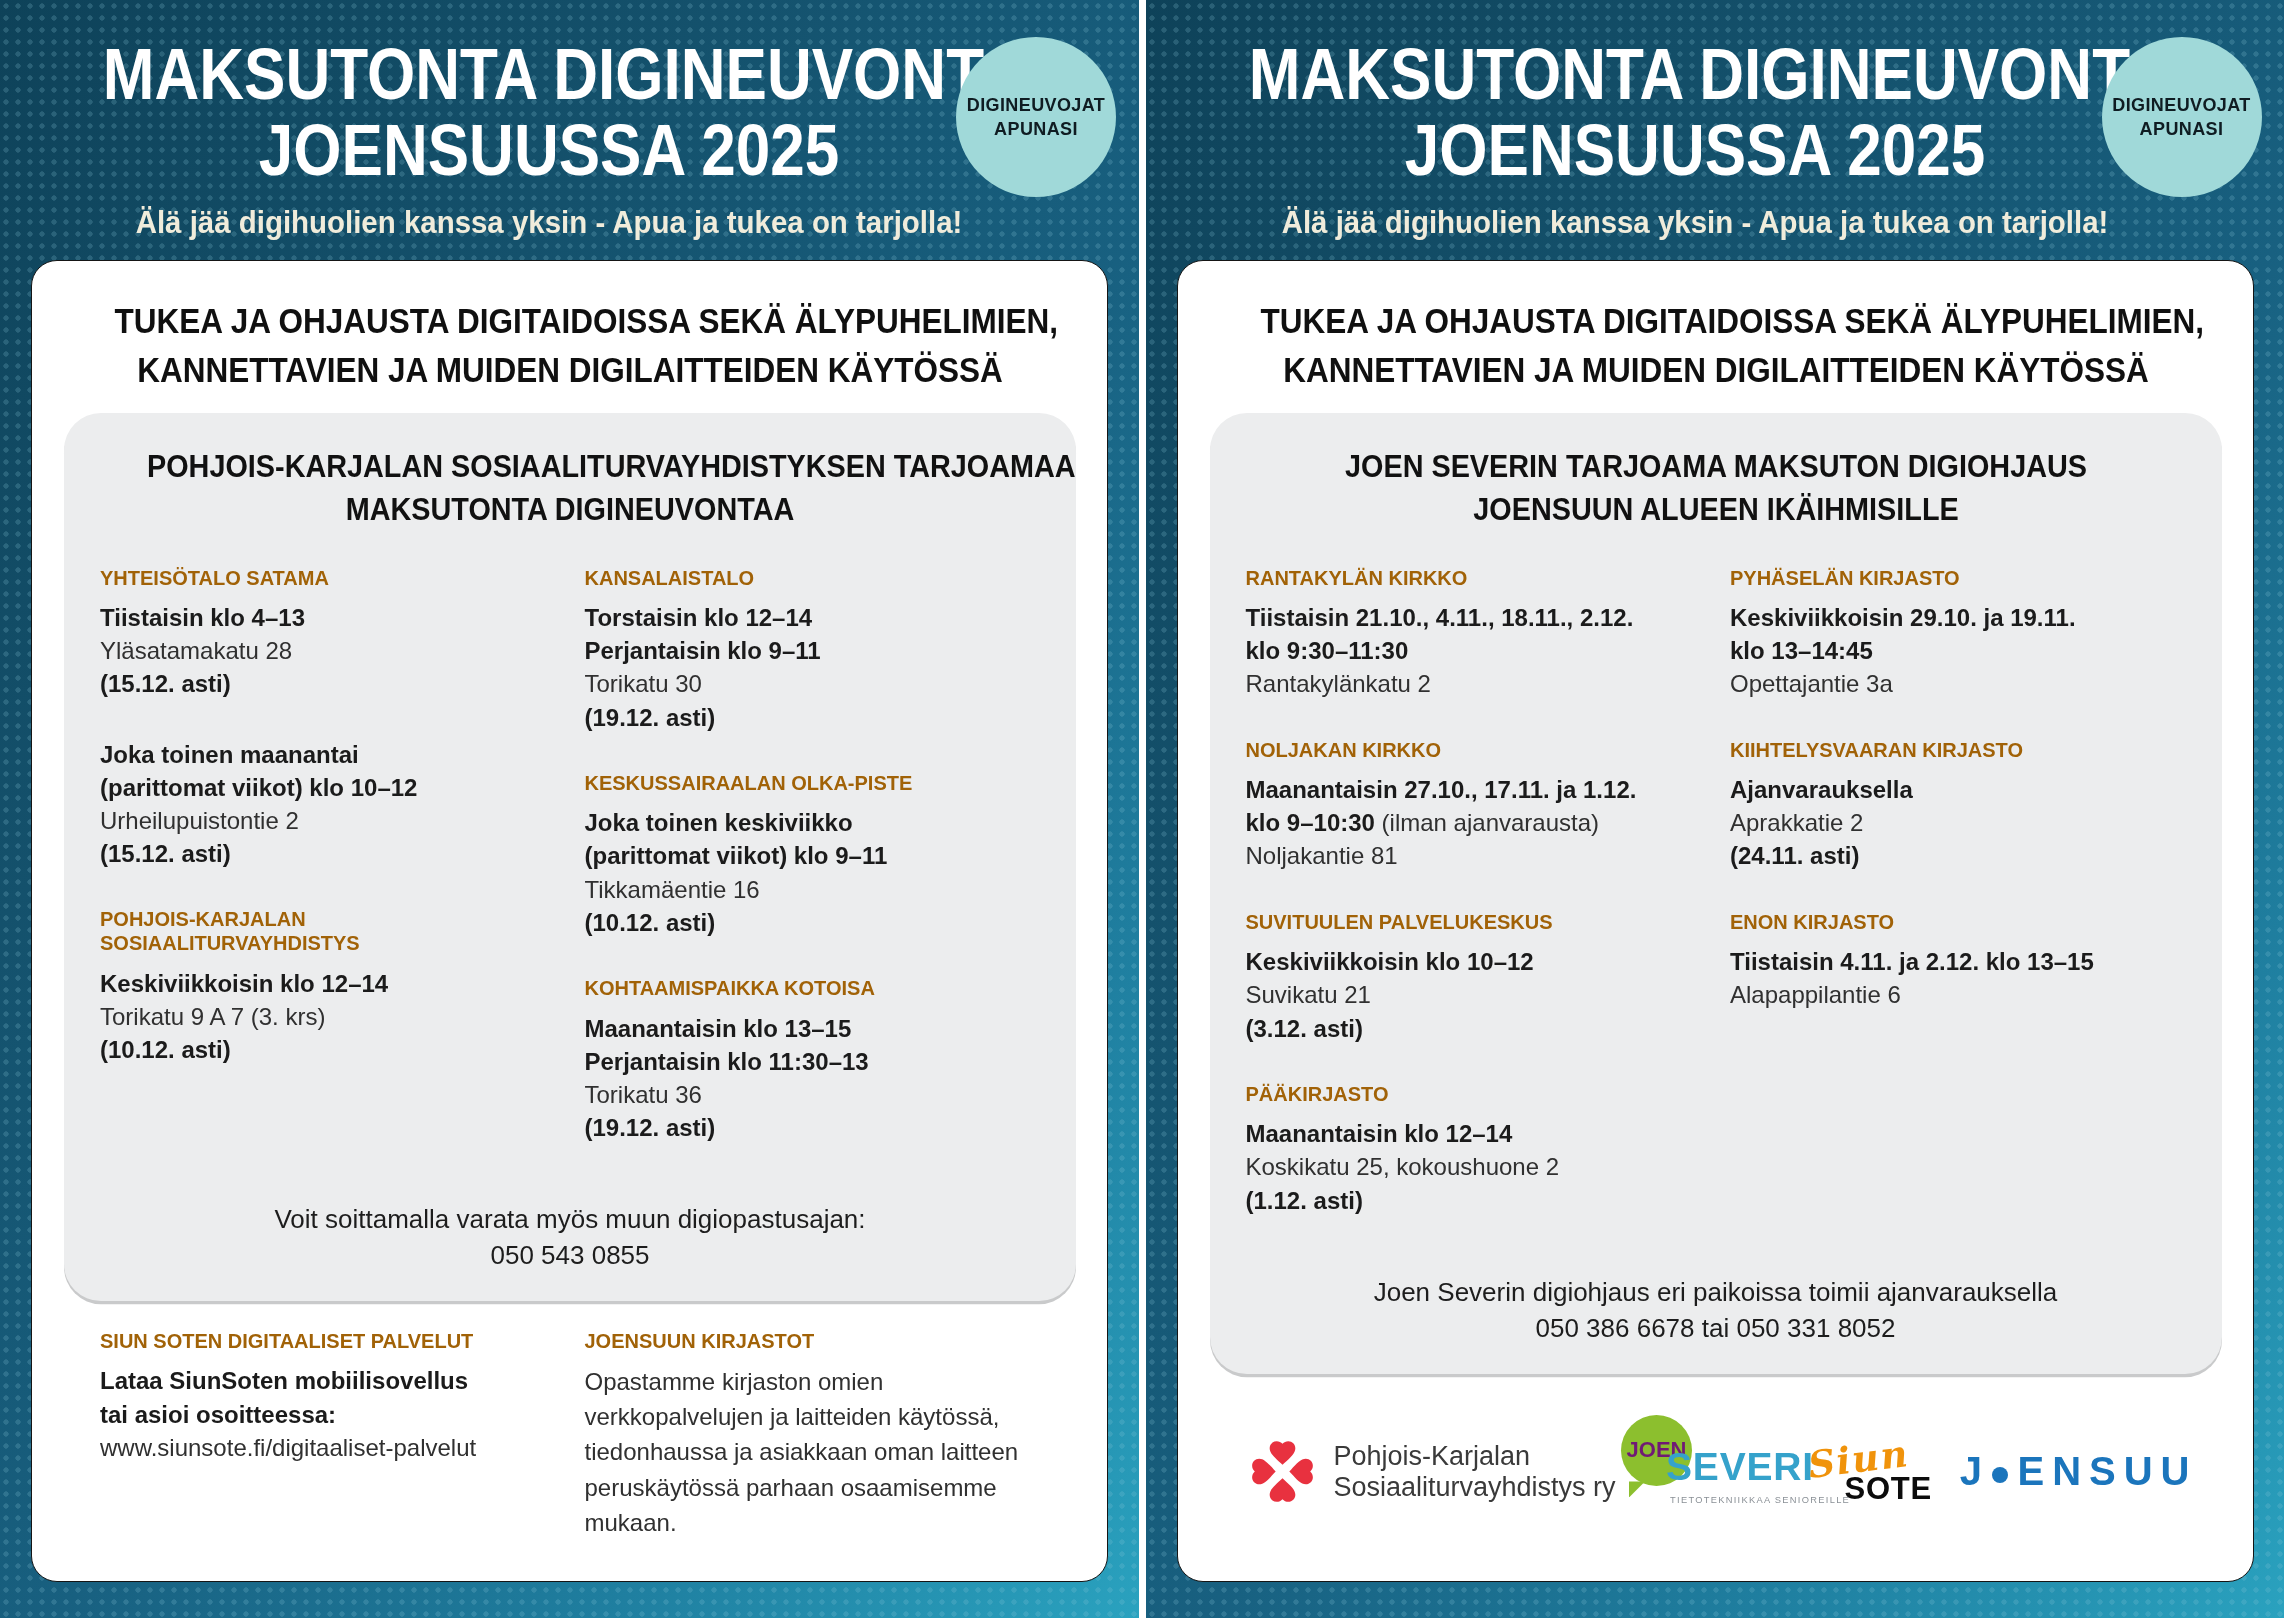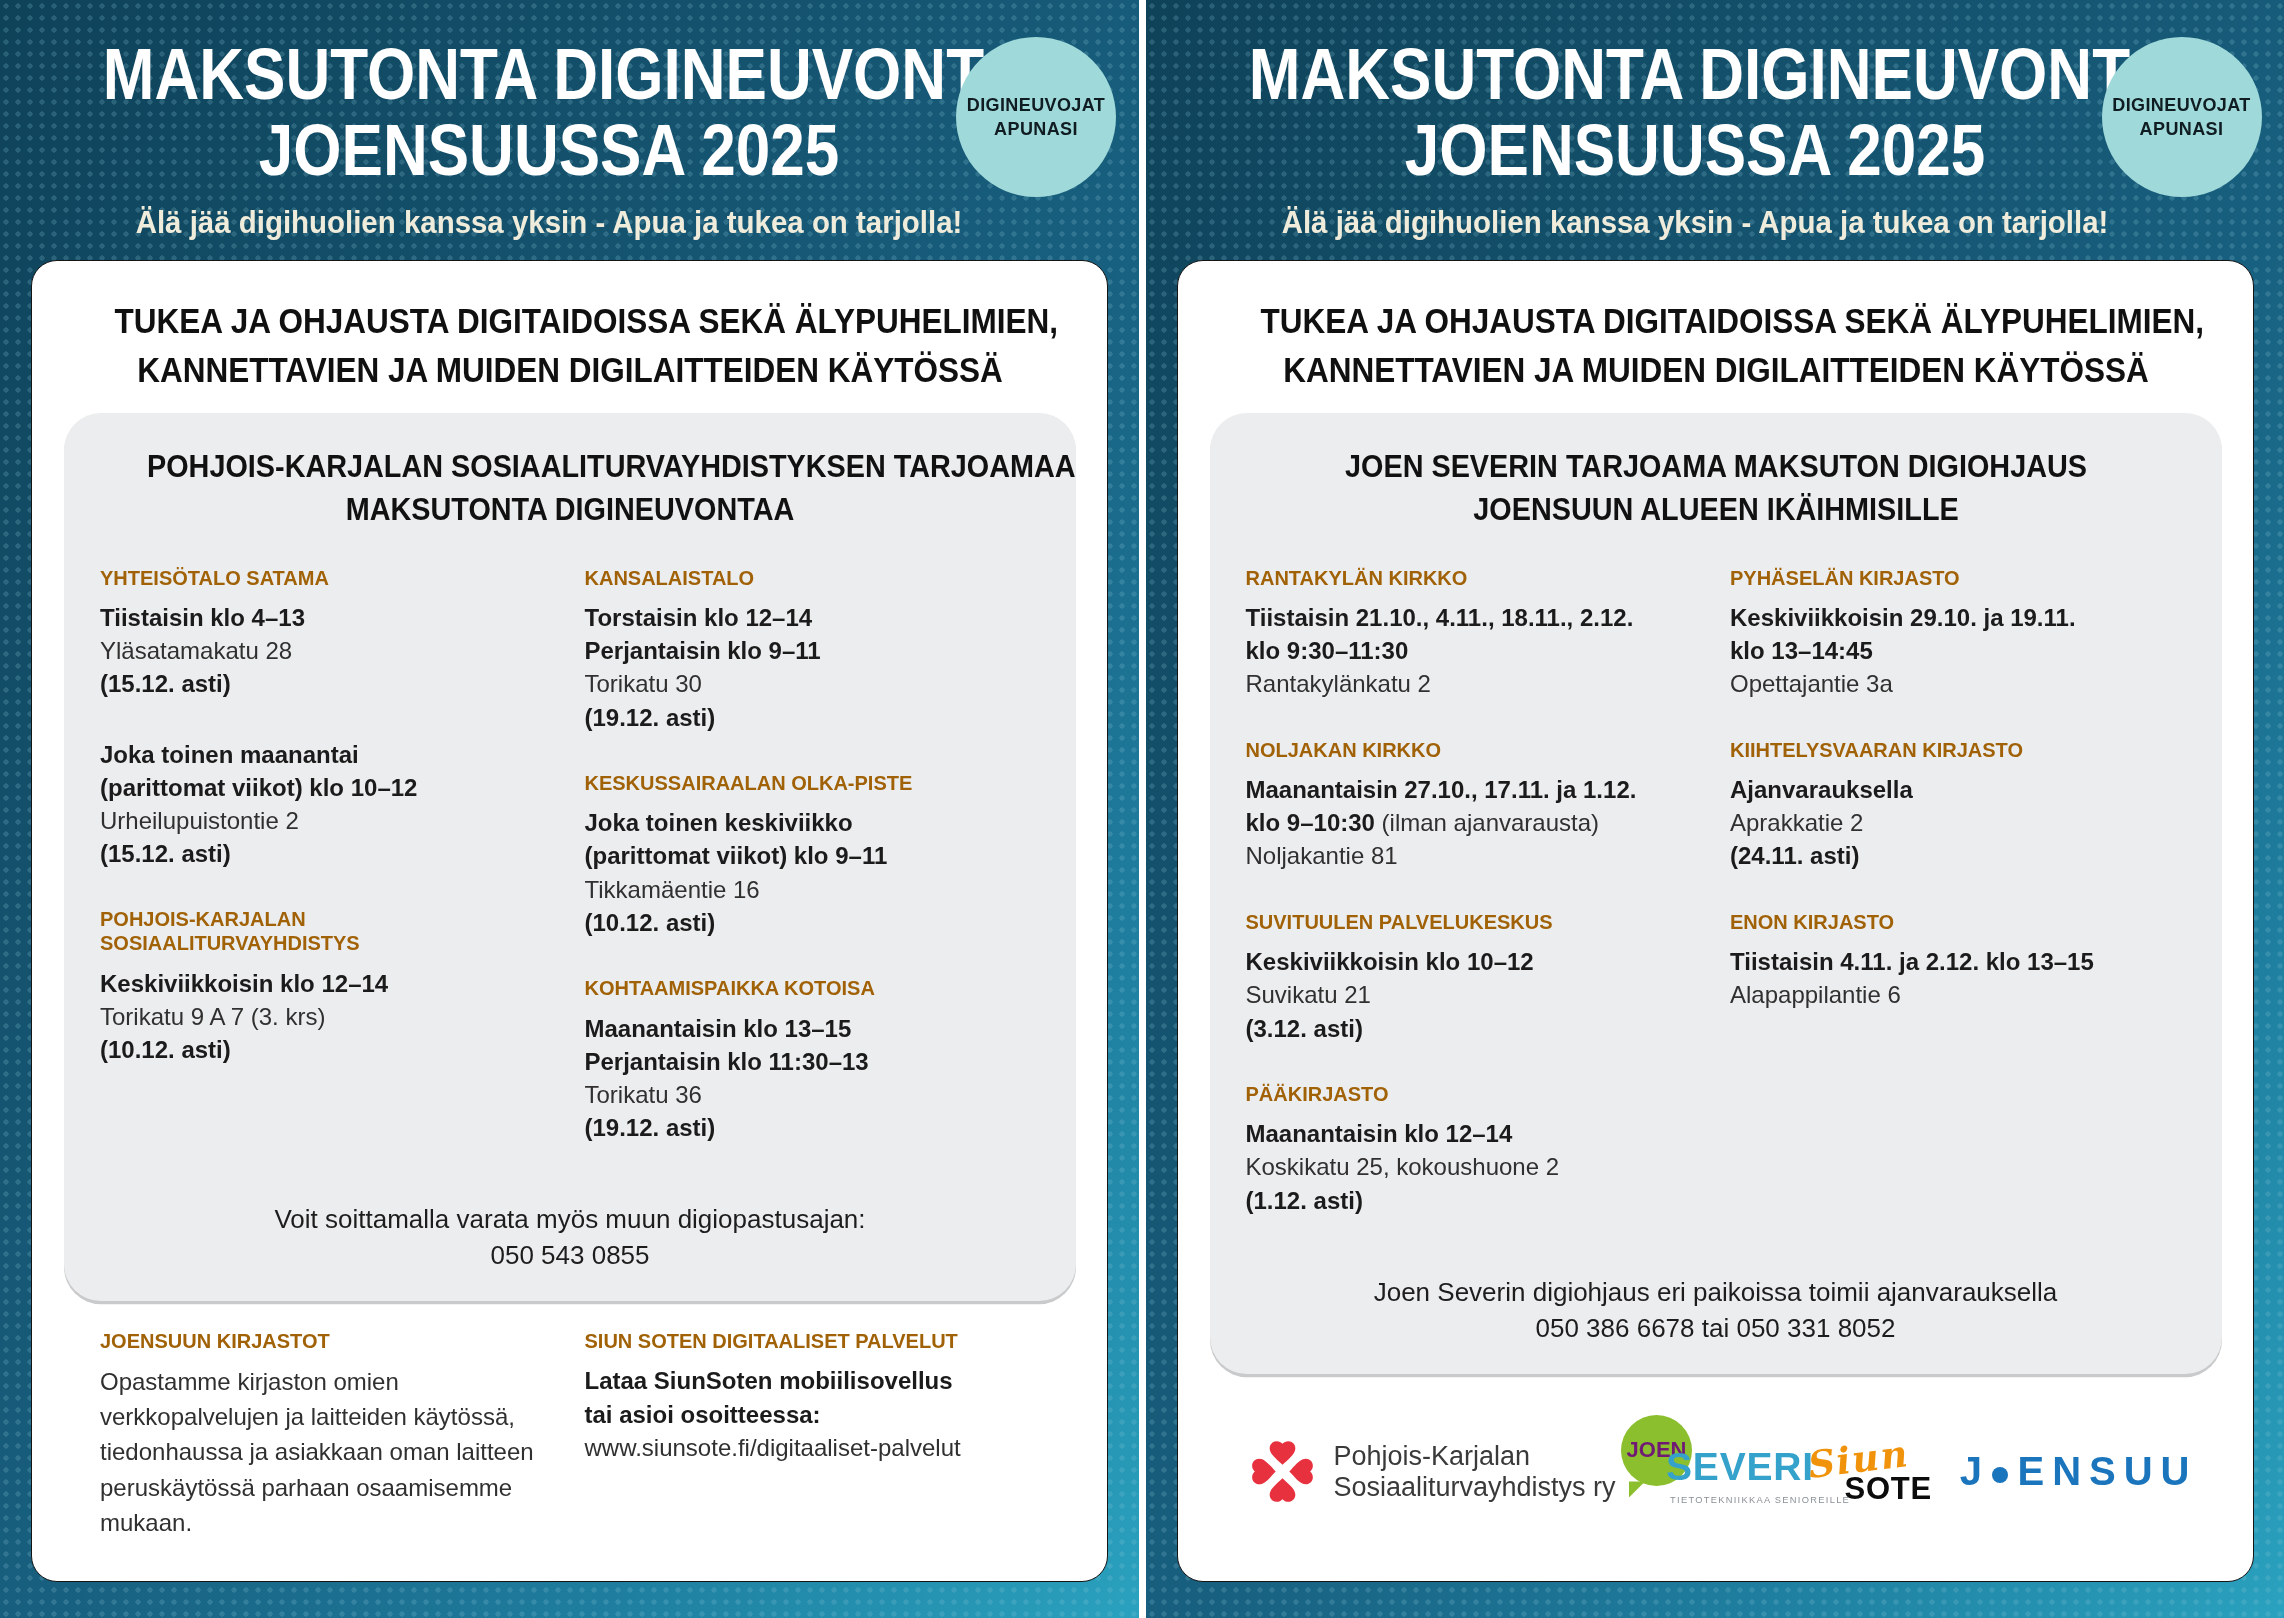--- a/index.html
+++ b/index.html
@@ -167,30 +167,30 @@
           </div>
       </div>
       <div class="gray-footer">
         <div class="gf-line">Voit soittamalla varata myös muun digiopastusajan:</div>
         <div class="gf-line">050 543 0855</div>
       </div>
     </div>
     <div class="bottom-columns">
       <div class="col">
           <div class="section">
-            <div class="sec-heading">JOENSUUN KIRJASTOT</div>
-            <div class="line wrap"><span class="r">Opastamme kirjaston omien verkkopalvelujen ja laitteiden käytössä, tiedonhaussa ja asiakkaan oman laitteen peruskäytössä parhaan osaamisemme mukaan.</span></div>
-          </div>
-        </div>
-      <div class="col">
-          <div class="section">
             <div class="sec-heading">SIUN SOTEN DIGITAALISET PALVELUT</div>
             <div class="line"><span class="b">Lataa SiunSoten mobiilisovellus</span></div>
             <div class="line"><span class="b">tai asioi osoitteessa:</span></div>
             <div class="line"><span class="r">www.siunsote.fi/digitaaliset-palvelut</span></div>
+          </div>
+        </div>
+      <div class="col">
+          <div class="section">
+            <div class="sec-heading">JOENSUUN KIRJASTOT</div>
+            <div class="line wrap"><span class="r">Opastamme kirjaston omien verkkopalvelujen ja laitteiden käytössä, tiedonhaussa ja asiakkaan oman laitteen peruskäytössä parhaan osaamisemme mukaan.</span></div>
           </div>
         </div>
     </div>
   </div>
 </div>
 
 <div class="panel">
   <div class="badge">
     <div class="badge-line">DIGINEUVOJAT</div>
     <div class="badge-line">APUNASI</div>

